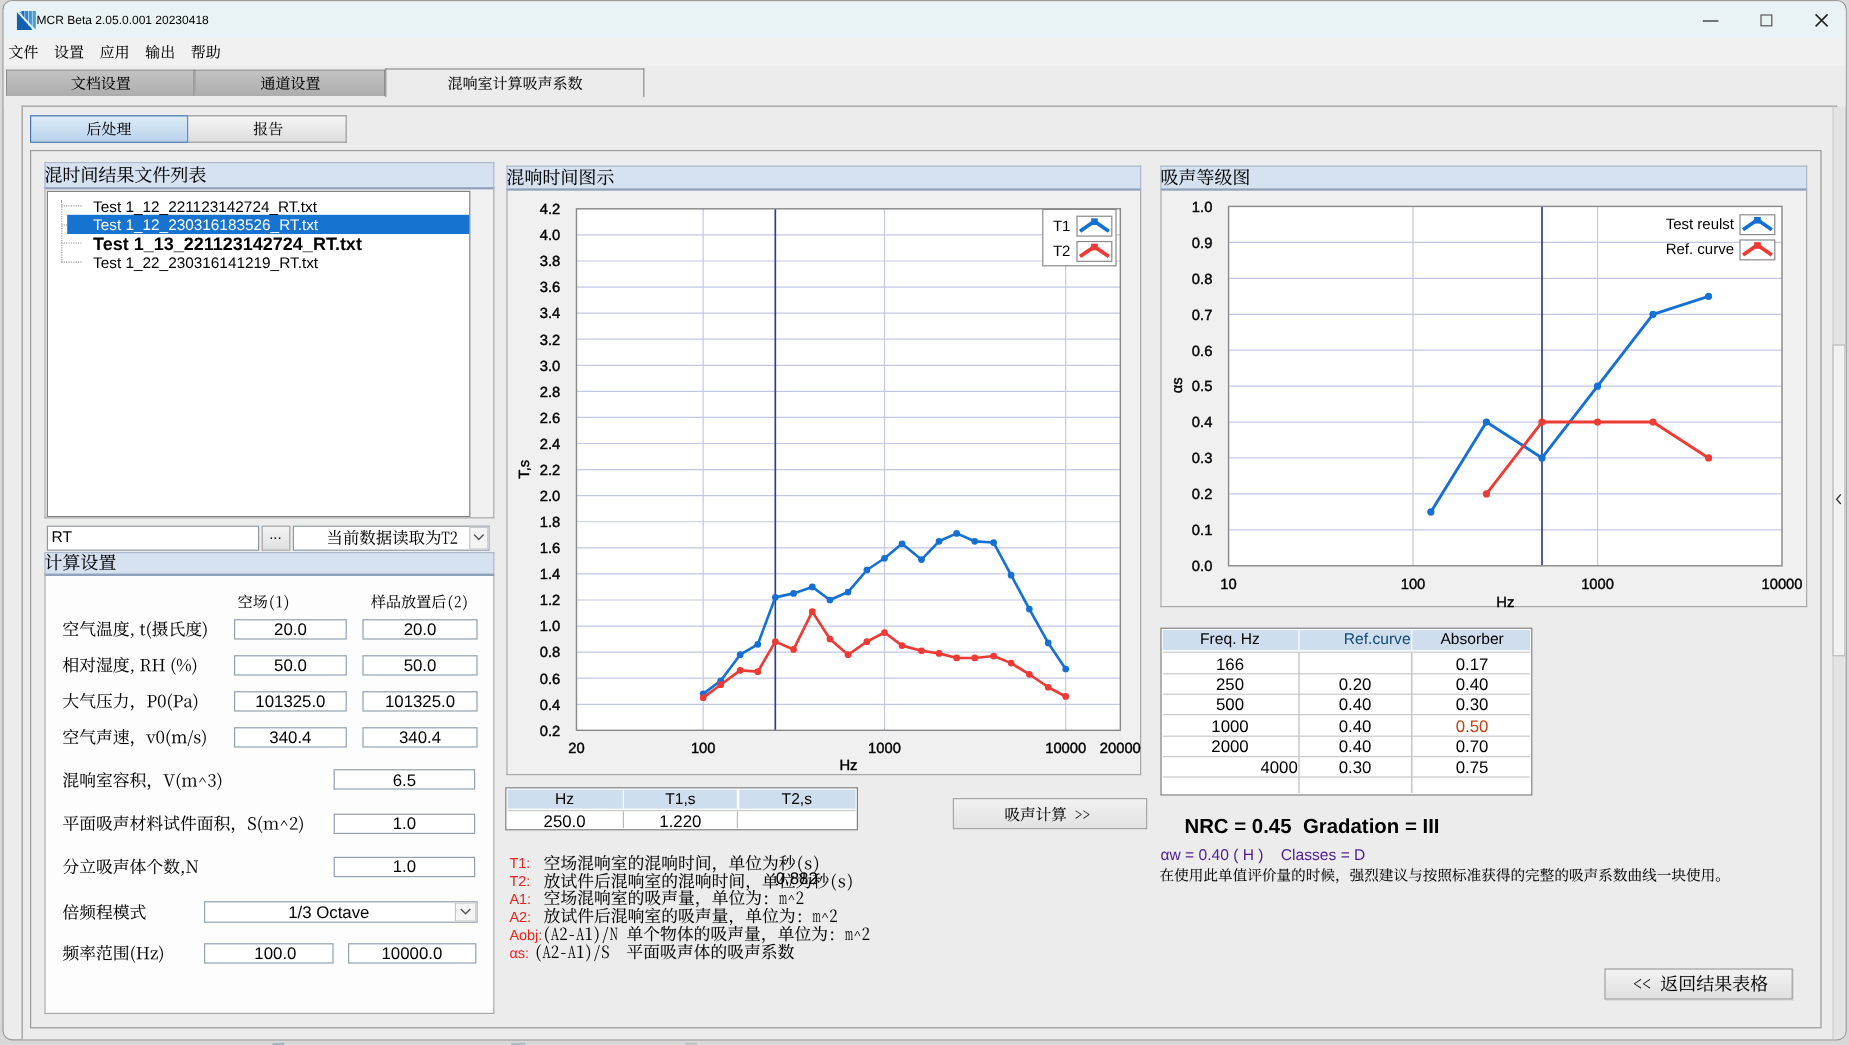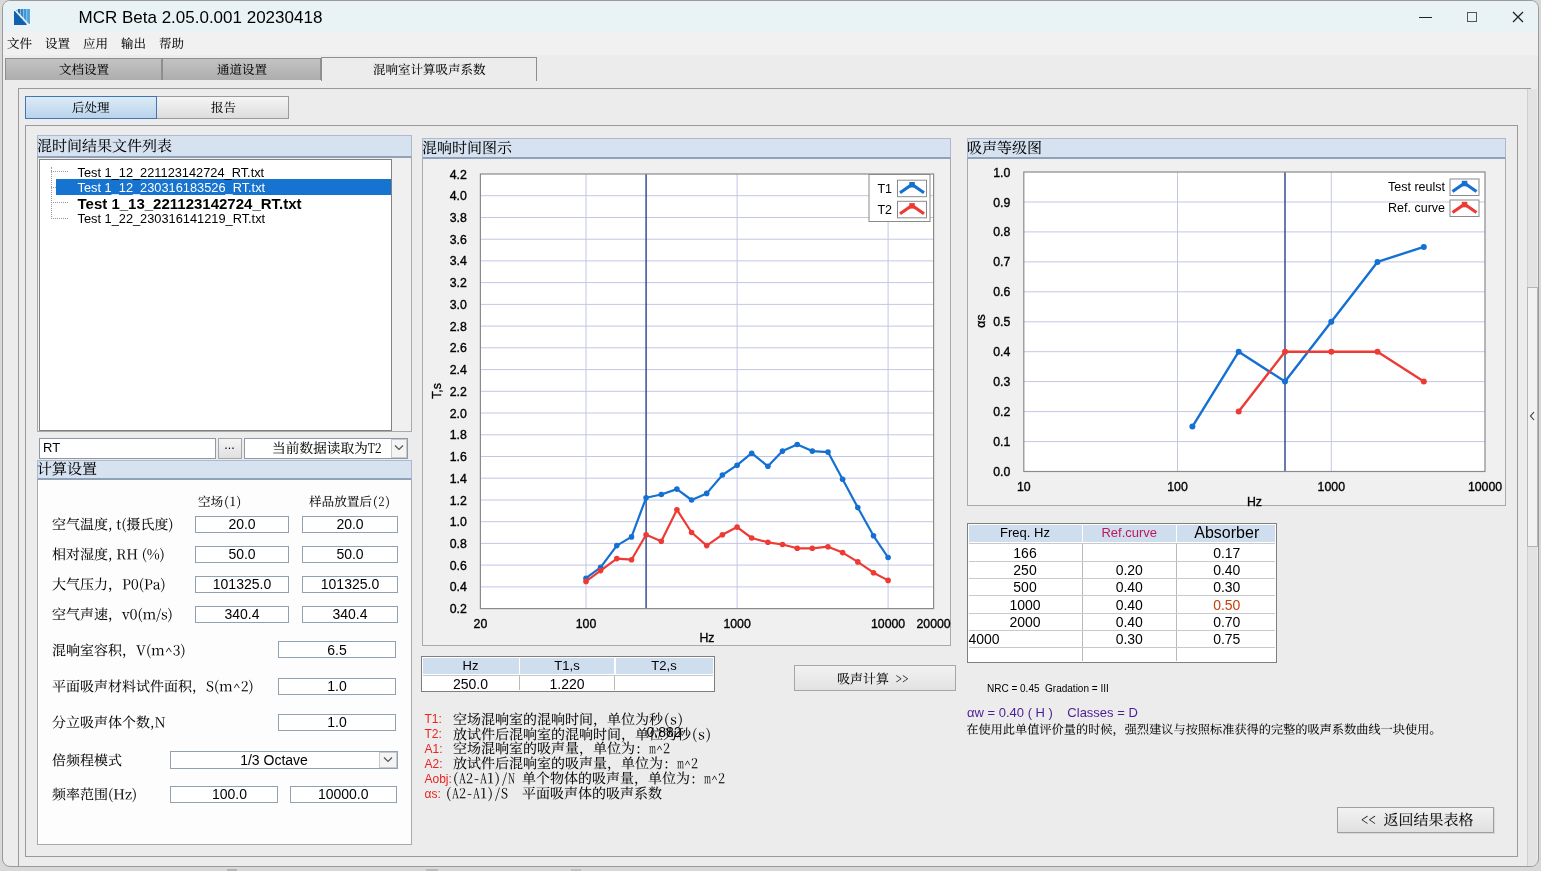--- a/index.html
+++ b/index.html
@@ -5,21 +5,21 @@
       <div style="position:absolute;left:2.0px;top:0.0px;width:1537.0px;height:31.0px;background:#e9f2f4;"></div>
       <svg style="position:absolute;left:13px;top:8px" width="18" height="16" viewBox="0 0 18 16">
         <rect x="0" y="1" width="3.2" height="14" fill="#1565b4"></rect>
         <rect x="3.8" y="0" width="2.6" height="15" fill="#1b6fc0"></rect>
         <rect x="6.9" y="0" width="2.6" height="15" fill="#2f87cd"></rect>
         <rect x="10.0" y="0" width="2.6" height="15" fill="#3f97d8"></rect>
         <rect x="13.1" y="0" width="2.8" height="15" fill="#4aa0dc"></rect>
         <polygon points="0,1 13,16 0,16" fill="#1261ae"></polygon>
         <line x1="0.5" y1="0.5" x2="14.5" y2="15.5" stroke="#e9f2f4" stroke-width="1.6"></line>
       </svg>
-      <div style="position:absolute;left:29.5px;top:9.6px;font-size:17px;line-height:13.7px;color:#000;font-weight:normal;white-space:pre;margin-left:48px;">MCR Beta 2.05.0.001 20230418</div>
+      <div style="position:absolute;left:29.5px;top:9.6px;font-size:10px;line-height:13.7px;color:#000;font-weight:normal;white-space:pre;">MCR Beta 2.05.0.001 20230418</div>
       <div style="position:absolute;left:1418.0px;top:15.6px;width:13.0px;height:1.6px;background:#222;"></div>
       <div style="position:absolute;left:1466.0px;top:11.0px;width:10.0px;height:9.5px;border:1px solid #555;background:transparent;"></div>
       <svg style="position:absolute;left:1511px;top:10px" width="12" height="12" viewBox="0 0 12 12">
         <path d="M1 1 L11 11 M11 1 L1 11" stroke="#222" stroke-width="1.3"></path>
       </svg>
       <div style="position:absolute;left:2.0px;top:31.0px;width:1537.0px;height:23.0px;background:#f1f1f1;"></div>
       <svg style="position:absolute;left:5.8px;top:35.5px;overflow:visible;" width="25.0" height="12.5" viewBox="0 0 2000 1000">
         <g fill="#000" stroke="#000" stroke-width="5" transform="translate(0,880) scale(1,-1)">
           <use href="#g0" x="0"></use>
           <use href="#g1" x="1000"></use>
@@ -748,50 +748,50 @@
       </svg>
       <div style="position:absolute;left:965.5px;top:521.5px;width:310.5px;height:140.5px;background:#fff;border:1px solid #7f7f7f;"></div>
       <div style="position:absolute;left:967.5px;top:523.5px;width:306.5px;height:17.0px;background:#cfdeef;"></div>
       <div style="position:absolute;left:1080.5px;top:523.5px;width:1.5px;height:17.0px;background:#fff;"></div>
       <div style="position:absolute;left:1080.5px;top:542.5px;width:1.0px;height:117.5px;background:#b9b9b9;"></div>
       <div style="position:absolute;left:1174.5px;top:523.5px;width:1.5px;height:17.0px;background:#fff;"></div>
       <div style="position:absolute;left:1174.5px;top:542.5px;width:1.0px;height:117.5px;background:#b9b9b9;"></div>
       <div style="position:absolute;left:967.5px;top:540.5px;width:306.5px;height:2.0px;background:#fff;"></div>
       <div style="position:absolute;left:967.5px;top:542.0px;width:306.5px;height:0.8px;background:#c9c9c9;"></div>
       <div style="position:absolute;left:967.5px;top:524.0px;font-size:13.0px;line-height:15.3px;color:#000;font-weight:normal;white-space:pre;width:113.0px;text-align:center;">Freq. Hz</div>
-      <div style="position:absolute;left:1082.0px;top:524.0px;font-size:13.0px;line-height:15.3px;color:#be185d;font-weight:normal;white-space:pre;width:92.5px;text-align:center;">Ref.curve</div>
-      <div style="position:absolute;left:1176.0px;top:524.0px;font-size:16px;line-height:15.3px;color:#000;font-weight:normal;white-space:pre;width:99.5px;text-align:center;">Absorber</div>
+      <div style="position:absolute;left:1082.0px;top:524.0px;font-size:13.0px;line-height:15.3px;color:#0c4a6e;font-weight:normal;white-space:pre;width:92.5px;text-align:right;">Ref.curve</div>
+      <div style="position:absolute;left:1176.0px;top:524.0px;font-size:13.0px;line-height:15.3px;color:#000;font-weight:normal;white-space:pre;width:99.5px;text-align:center;">Absorber</div>
       <div style="position:absolute;left:967.5px;top:544.0px;font-size:14.0px;line-height:16.5px;color:#000;font-weight:normal;white-space:pre;width:113.0px;text-align:center;">166</div>
       <div style="position:absolute;left:1082.0px;top:544.0px;font-size:14.0px;line-height:16.5px;color:#000;font-weight:normal;white-space:pre;width:92.5px;text-align:center;"></div>
       <div style="position:absolute;left:1176.0px;top:544.0px;font-size:14.0px;line-height:16.5px;color:#000;font-weight:normal;white-space:pre;width:99.5px;text-align:center;">0.17</div>
       <div style="position:absolute;left:967.5px;top:560.0px;width:306.5px;height:1.0px;background:#c9c9c9;"></div>
       <div style="position:absolute;left:967.5px;top:561.2px;font-size:14.0px;line-height:16.5px;color:#000;font-weight:normal;white-space:pre;width:113.0px;text-align:center;">250</div>
       <div style="position:absolute;left:1082.0px;top:561.2px;font-size:14.0px;line-height:16.5px;color:#000;font-weight:normal;white-space:pre;width:92.5px;text-align:center;">0.20</div>
       <div style="position:absolute;left:1176.0px;top:561.2px;font-size:14.0px;line-height:16.5px;color:#000;font-weight:normal;white-space:pre;width:99.5px;text-align:center;">0.40</div>
       <div style="position:absolute;left:967.5px;top:577.2px;width:306.5px;height:1.0px;background:#c9c9c9;"></div>
       <div style="position:absolute;left:967.5px;top:578.4px;font-size:14.0px;line-height:16.5px;color:#000;font-weight:normal;white-space:pre;width:113.0px;text-align:center;">500</div>
       <div style="position:absolute;left:1082.0px;top:578.4px;font-size:14.0px;line-height:16.5px;color:#000;font-weight:normal;white-space:pre;width:92.5px;text-align:center;">0.40</div>
       <div style="position:absolute;left:1176.0px;top:578.4px;font-size:14.0px;line-height:16.5px;color:#000;font-weight:normal;white-space:pre;width:99.5px;text-align:center;">0.30</div>
       <div style="position:absolute;left:967.5px;top:594.4px;width:306.5px;height:1.0px;background:#c9c9c9;"></div>
       <div style="position:absolute;left:967.5px;top:595.6px;font-size:14.0px;line-height:16.5px;color:#000;font-weight:normal;white-space:pre;width:113.0px;text-align:center;">1000</div>
       <div style="position:absolute;left:1082.0px;top:595.6px;font-size:14.0px;line-height:16.5px;color:#000;font-weight:normal;white-space:pre;width:92.5px;text-align:center;">0.40</div>
       <div style="position:absolute;left:1176.0px;top:595.6px;font-size:14.0px;line-height:16.5px;color:#c2410c;font-weight:normal;white-space:pre;width:99.5px;text-align:center;">0.50</div>
       <div style="position:absolute;left:967.5px;top:611.6px;width:306.5px;height:1.0px;background:#c9c9c9;"></div>
       <div style="position:absolute;left:967.5px;top:612.8px;font-size:14.0px;line-height:16.5px;color:#000;font-weight:normal;white-space:pre;width:113.0px;text-align:center;">2000</div>
       <div style="position:absolute;left:1082.0px;top:612.8px;font-size:14.0px;line-height:16.5px;color:#000;font-weight:normal;white-space:pre;width:92.5px;text-align:center;">0.40</div>
       <div style="position:absolute;left:1176.0px;top:612.8px;font-size:14.0px;line-height:16.5px;color:#000;font-weight:normal;white-space:pre;width:99.5px;text-align:center;">0.70</div>
       <div style="position:absolute;left:967.5px;top:628.8px;width:306.5px;height:1.0px;background:#c9c9c9;"></div>
-      <div style="position:absolute;left:967.5px;top:630.0px;font-size:14.0px;line-height:16.5px;color:#000;font-weight:normal;white-space:pre;width:113.0px;text-align:left;">4000</div>
+      <div style="position:absolute;left:967.5px;top:630.0px;font-size:14.0px;line-height:16.5px;color:#000;font-weight:normal;white-space:pre;width:113.0px;text-align:right;">4000</div>
       <div style="position:absolute;left:1082.0px;top:630.0px;font-size:14.0px;line-height:16.5px;color:#000;font-weight:normal;white-space:pre;width:92.5px;text-align:center;">0.30</div>
       <div style="position:absolute;left:1176.0px;top:630.0px;font-size:14.0px;line-height:16.5px;color:#000;font-weight:normal;white-space:pre;width:99.5px;text-align:center;">0.75</div>
       <div style="position:absolute;left:967.5px;top:646.0px;width:306.5px;height:1.0px;background:#c9c9c9;"></div>
       <div style="position:absolute;left:967.5px;top:647.2px;font-size:14.0px;line-height:16.5px;color:#000;font-weight:normal;white-space:pre;width:113.0px;text-align:center;"></div>
       <div style="position:absolute;left:1082.0px;top:647.2px;font-size:14.0px;line-height:16.5px;color:#000;font-weight:normal;white-space:pre;width:92.5px;text-align:center;"></div>
       <div style="position:absolute;left:1176.0px;top:647.2px;font-size:14.0px;line-height:16.5px;color:#000;font-weight:normal;white-space:pre;width:99.5px;text-align:center;"></div>
-      <div style="position:absolute;left:986.0px;top:680.0px;font-size:10px;line-height:15.3px;color:#000;font-weight:normal;white-space:pre;">NRC = 0.45  Gradation = III</div>
+      <div style="position:absolute;left:986.0px;top:680.0px;font-size:17px;line-height:15.3px;color:#000;font-weight:bold;white-space:pre;">NRC = 0.45  Gradation = III</div>
       <div style="position:absolute;left:966.0px;top:704.0px;font-size:13.0px;line-height:15.3px;color:#4c1d95;font-weight:normal;white-space:pre;">αw = 0.40 ( H )    Classes = D</div>
       <svg style="position:absolute;left:964.5px;top:721.8px;overflow:visible;" width="475.8" height="12.2" viewBox="0 0 39000 1000">
         <g fill="#000" stroke="#000" stroke-width="5" transform="translate(0,880) scale(1,-1)">
           <use href="#g114" x="0"></use>
           <use href="#g115" x="1000"></use>
           <use href="#g5" x="2000"></use>
           <use href="#g116" x="3000"></use>
           <use href="#g106" x="4000"></use>
           <use href="#g117" x="5000"></use>
           <use href="#g118" x="6000"></use>

